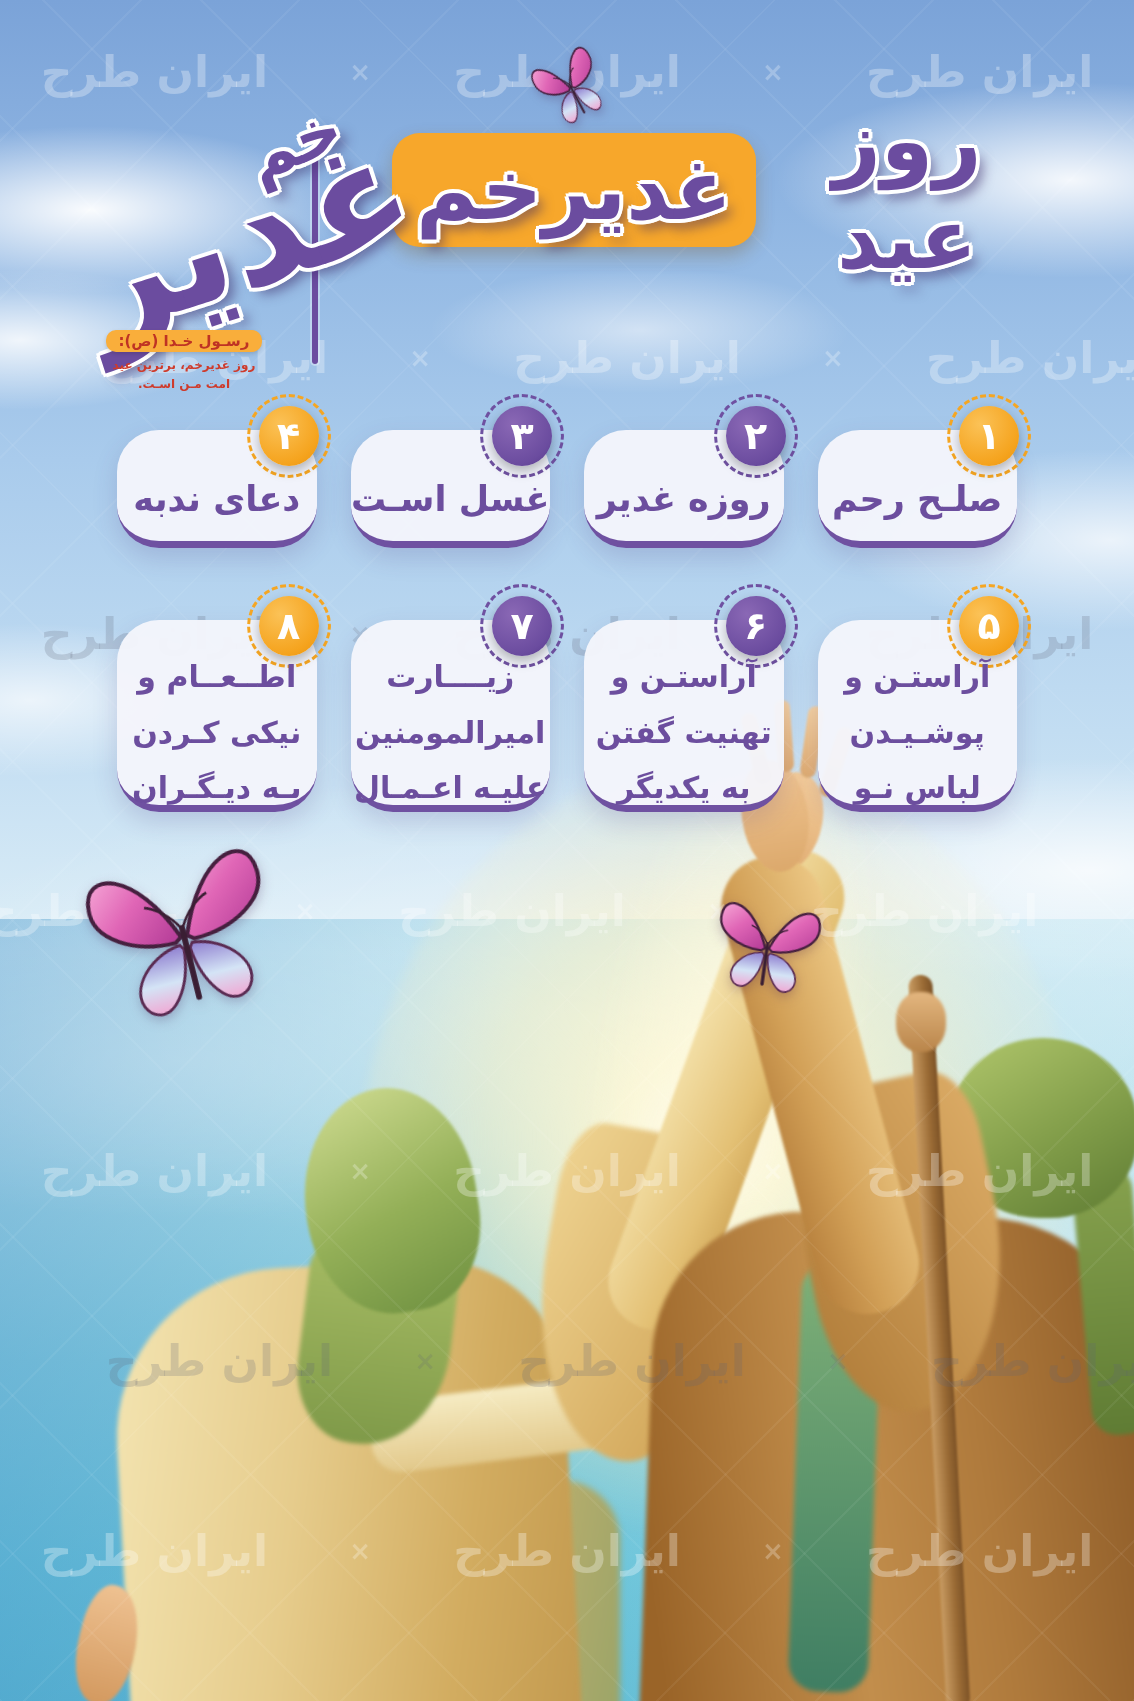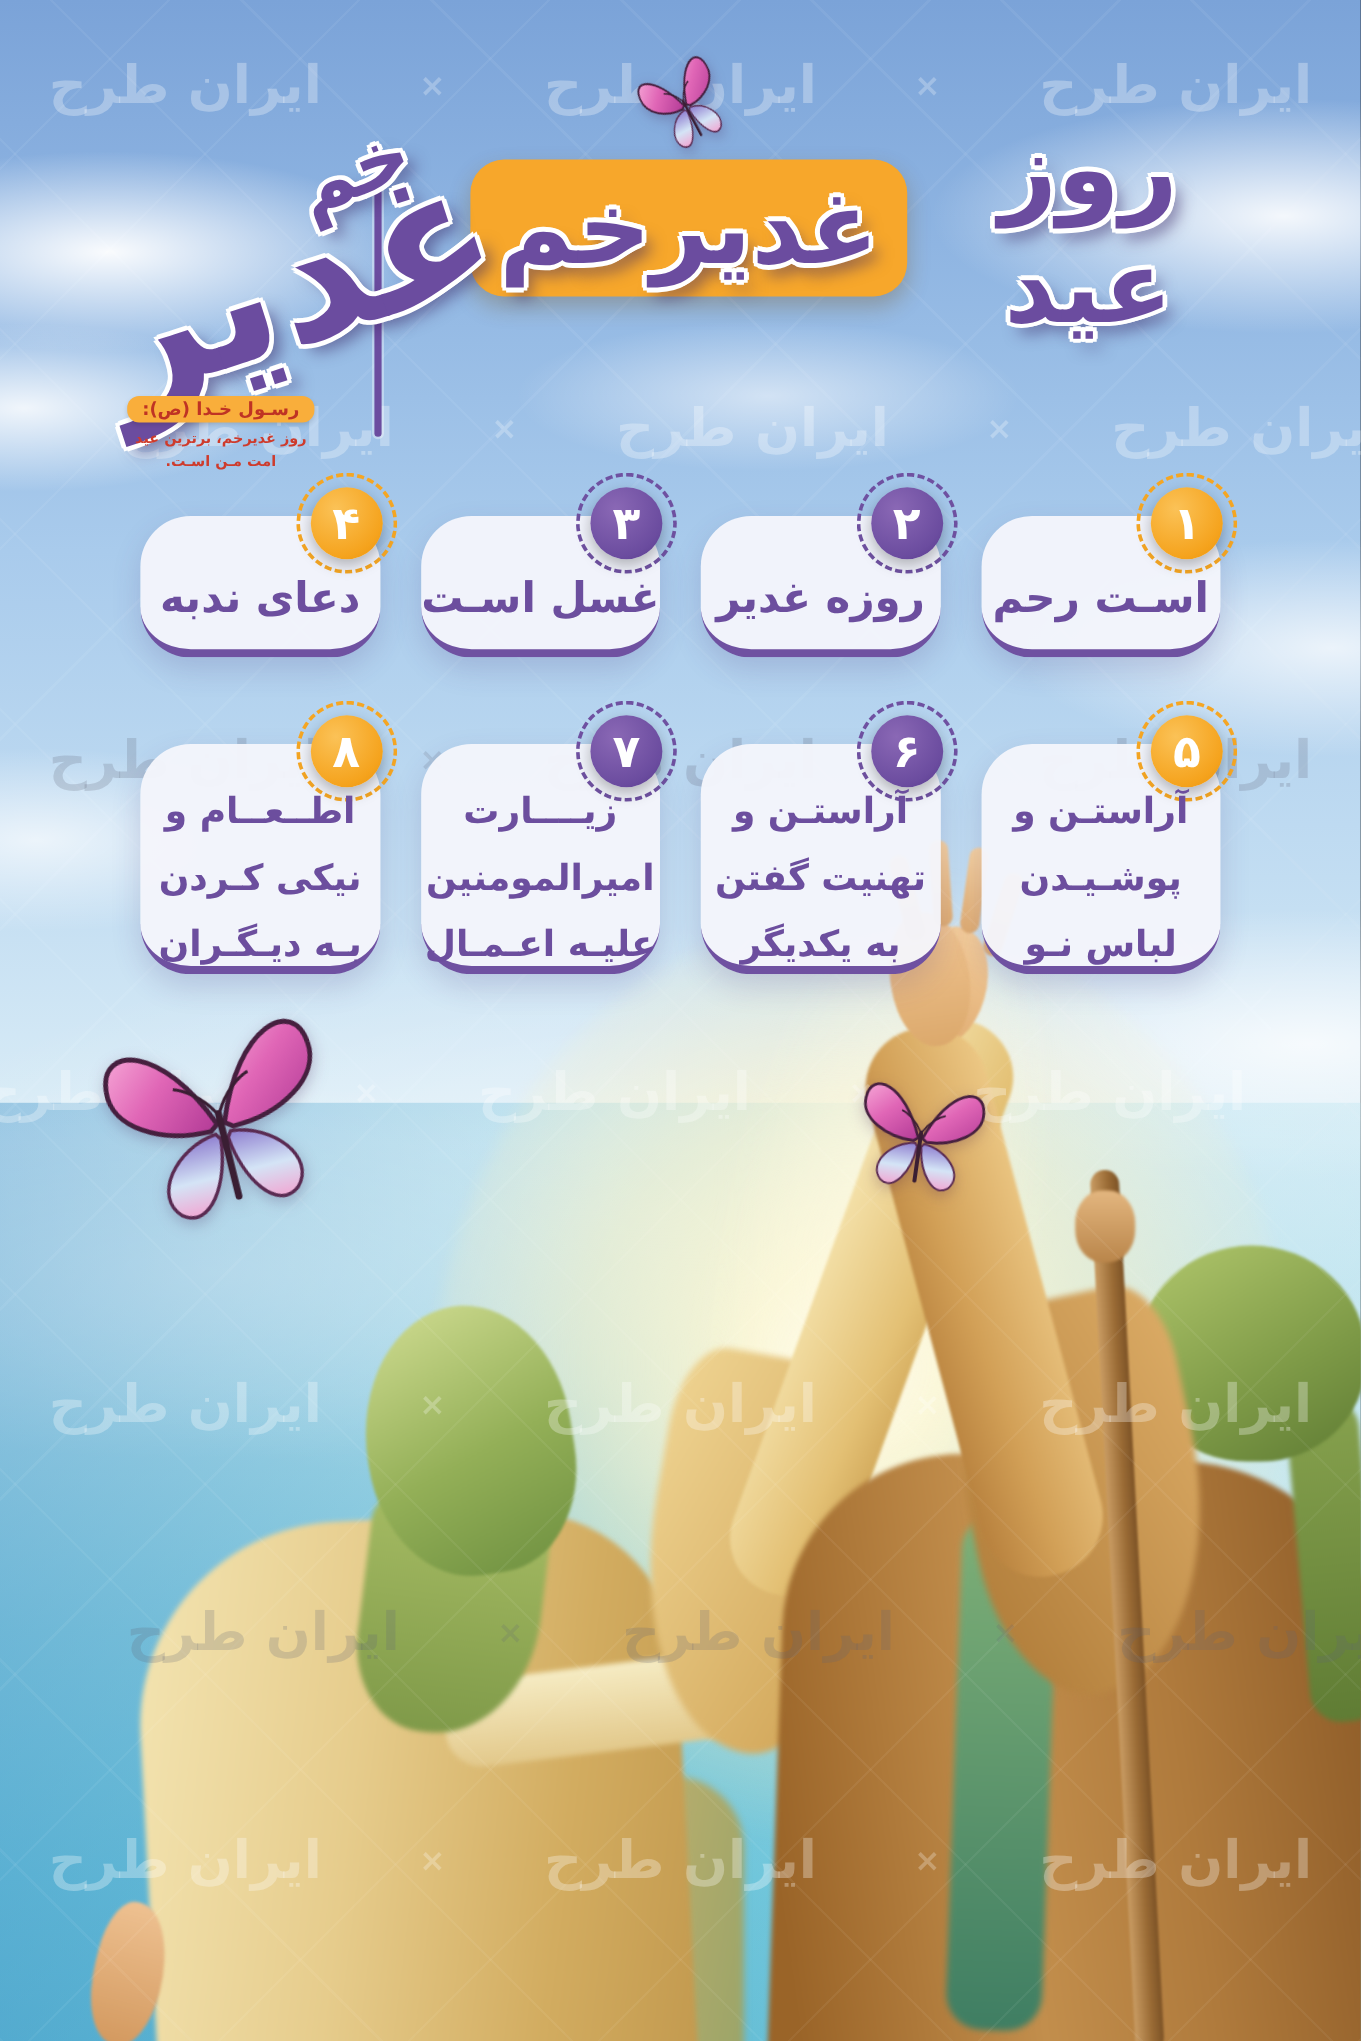--- a/index.html
+++ b/index.html
@@ -269,21 +269,21 @@
 امت مـن اسـت.</div>
     </div>
   </div>
 
   <div class="cards">
 
     <div class="card">
       <div class="badge orange">
         <span class="badge-core">۱</span>
       </div>
-      <div class="card-label">اسـت رحم</div>
+      <div class="card-label">صلـح رحم</div>
     </div>
 
     <div class="card">
       <div class="badge purple">
         <span class="badge-core">۲</span>
       </div>
       <div class="card-label">روزه غدیر</div>
     </div>
 
     <div class="card">

